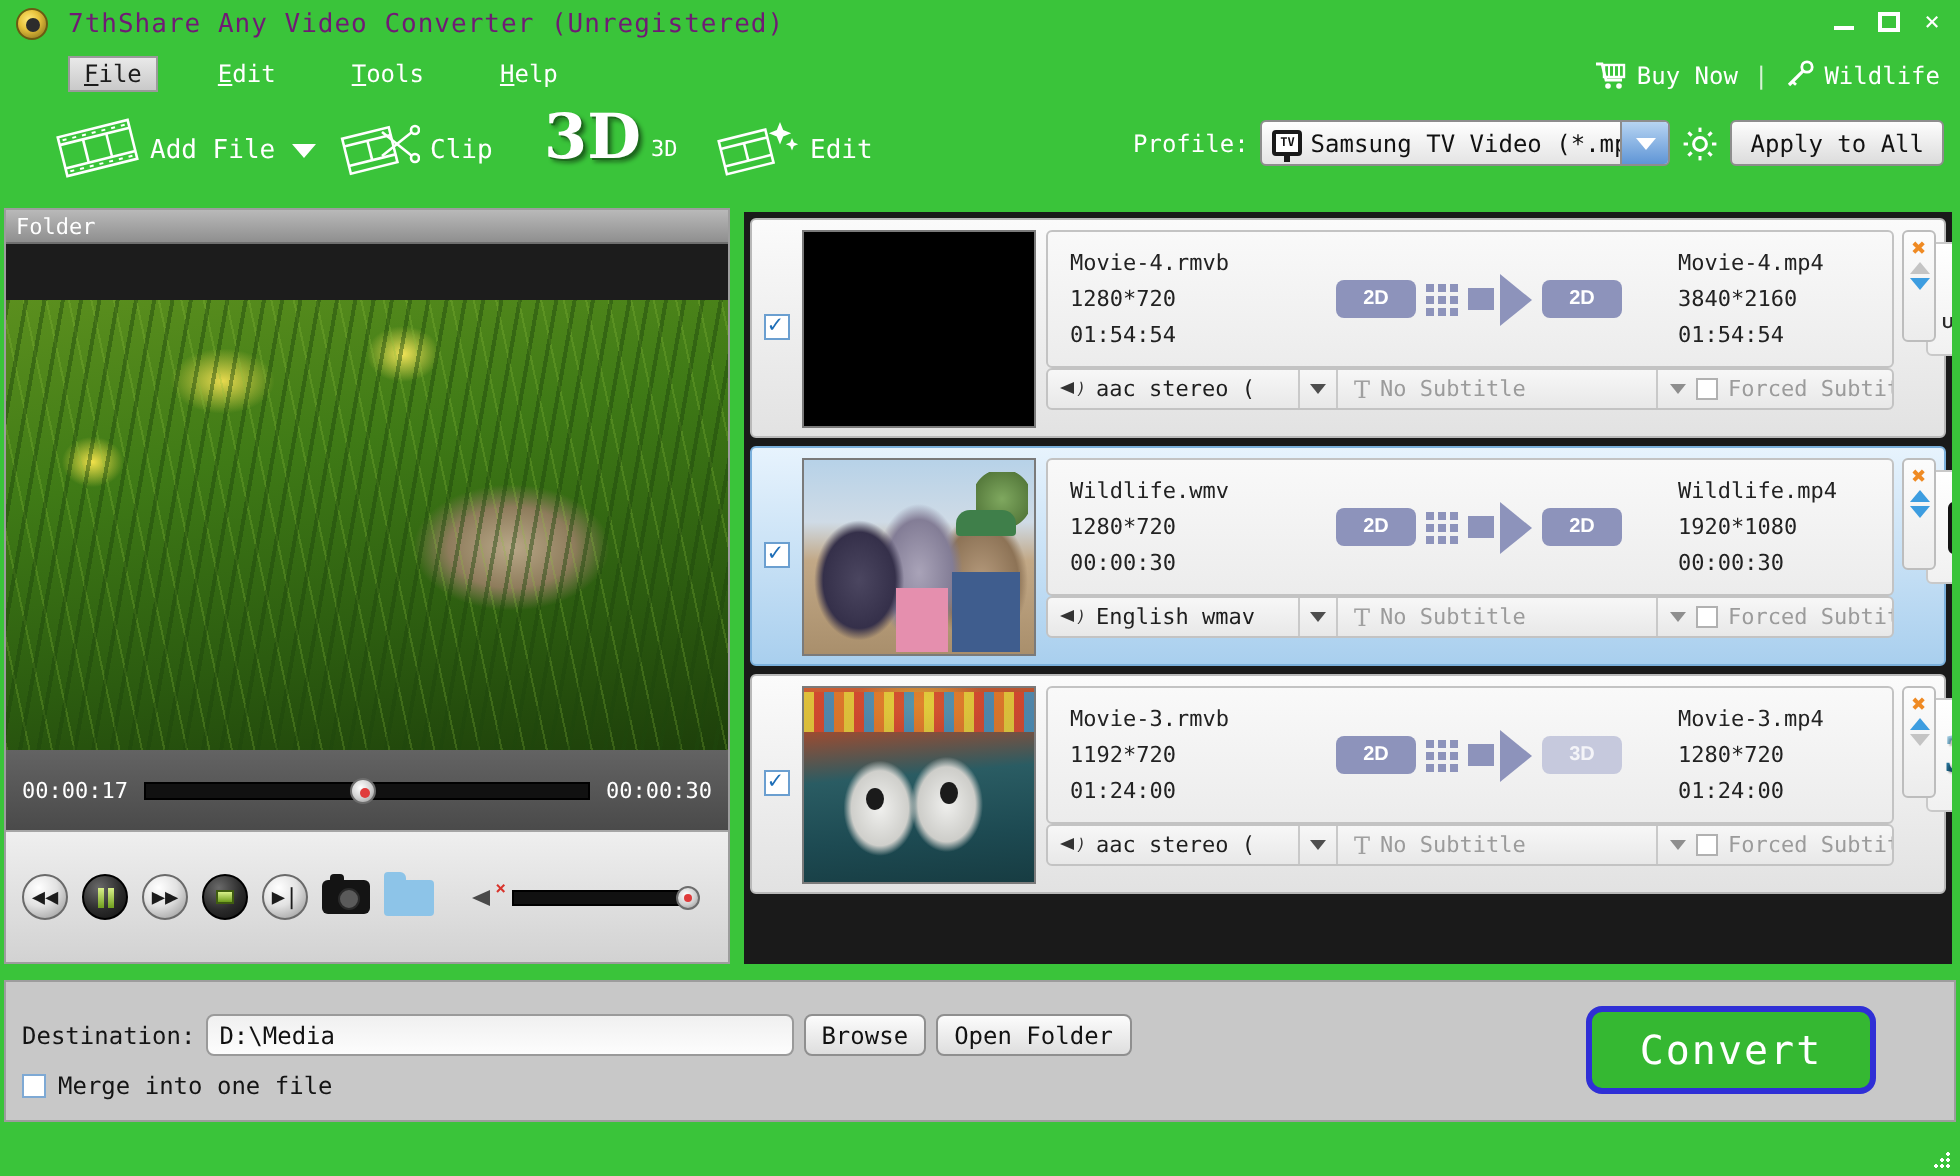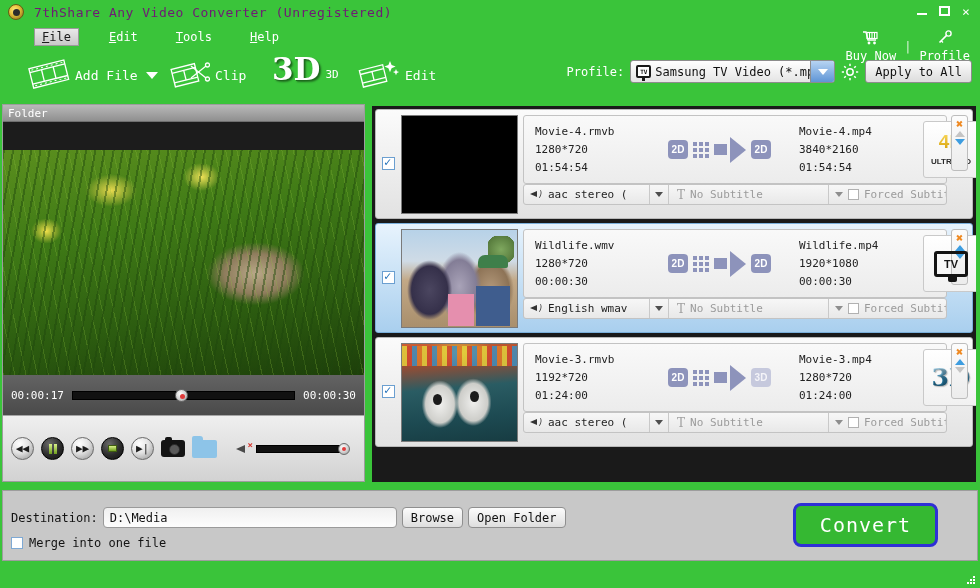--- a/index.html
+++ b/index.html
@@ -116,21 +116,21 @@
     border-radius: 3px; font-size: 12px; color: #111; white-space: nowrap;
   }
 
   
   .buyreg {
     position: absolute; right: 10px; top: 30px; display: flex; align-items: center; gap: 8px;
     color: #fff; font-size: 12px;
   }
   .buyreg .sep { color: #d6f3d6; }
   .buyreg span.lbl { white-space: nowrap; }
-  .bi { display: flex; align-items: center; gap: 4px; flex-direction: column; }
+  .bi { display: flex; align-items: center; gap: 4px; }
 
   
   .preview {
     position: absolute; left: 2px; top: 104px; width: 363px; height: 378px;
     background: #d8d8d8; border: 1px solid #9d9d9d;
   }
   .preview-header {
     height: 17px; background: linear-gradient(#b9b9b9, #8f8f8f);
     color: #ffffff; font-size: 11px; display: flex; align-items: center; padding-left: 5px;
     border-bottom: 1px solid #6f6f6f;
@@ -304,21 +304,21 @@
     background: linear-gradient(#f9f9f9, #ececec);
     height: 69px; padding: 5px 4px;
   }
   .meta-col { width: 140px; flex: none; display: flex; flex-direction: column; justify-content: center; gap: 5px; padding-left: 7px; }
   .meta-col.right { width: 128px; padding-left: 4px; margin-left: 24px; }
   .meta-line { font-size: 11px; color: #222; white-space: nowrap; }
   .conv-mid {
     flex: 1; display: flex; align-items: center; justify-content: center; gap: 5px;
   }
   .dbadge {
-    width: 20px; height: 19px; border-radius: 4px; background: #8d93bb; color: #fff;
+    width: 40px; height: 19px; border-radius: 4px; background: #8d93bb; color: #fff;
     font-size: 10px; font-weight: bold; display: flex; align-items: center; justify-content: center;
     font-family: "Liberation Sans", sans-serif;
   }
   .dbadge.pale { background: #c6c9dd; color: #f4f4f8; }
   .dots { display: grid; grid-template-columns: repeat(3, 4px); gap: 2px; }
   .dots i { width: 4px; height: 4px; background: #8d93bb; display: block; }
   .arrow-big {
     width: 0; height: 0; border-top: 13px solid transparent; border-bottom: 13px solid transparent;
     border-left: 16px solid #8d93bb; position: relative;
   }
@@ -475,21 +475,21 @@
       </svg>
       <span class="lbl">Buy Now</span>
     </div>
     <span class="sep">|</span>
     <div class="bi">
       <svg width="16" height="15" viewBox="0 0 16 15">
         <circle cx="11.5" cy="3.5" r="2.6" fill="none" stroke="#fff" stroke-width="1.4"></circle>
         <line x1="9.6" y1="5.4" x2="2.5" y2="12.5" stroke="#fff" stroke-width="1.6"></line>
         <line x1="4.2" y1="10.8" x2="6" y2="12.4" stroke="#fff" stroke-width="1.4"></line>
       </svg>
-      <span class="lbl">Profile</span>
+      <span class="lbl">Wildlife</span>
     </div>
   </div>
 
   <div class="toolbar">
 
     <div class="tool-btn" style="left:170px;">
       <svg width="40" height="34" viewBox="0 0 40 34">
         <g transform="rotate(-14 20 17)" fill="none" stroke="#ffffff" stroke-width="1.3">
           <rect x="3" y="7" width="24" height="18"></rect>
           <line x1="3" y1="11" x2="27" y2="11"></line>

